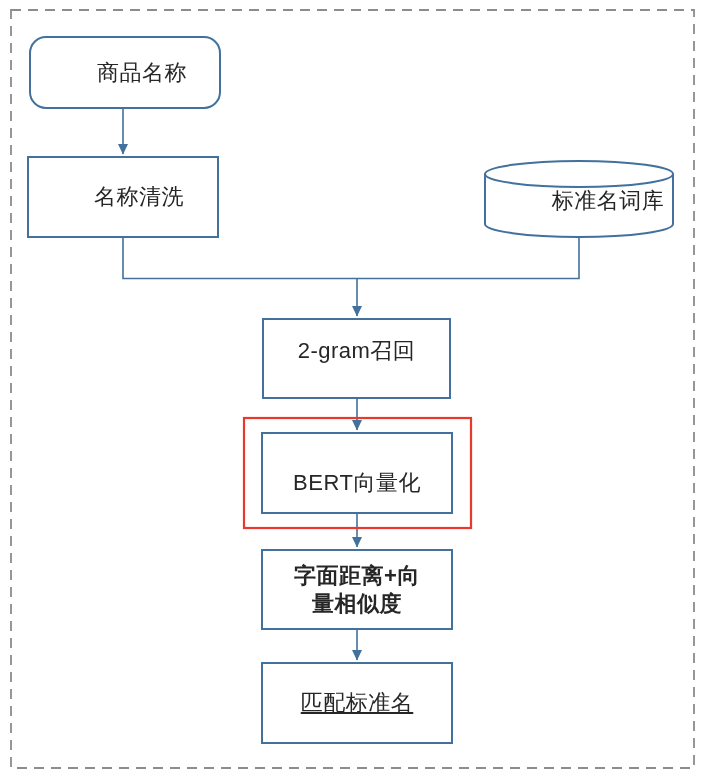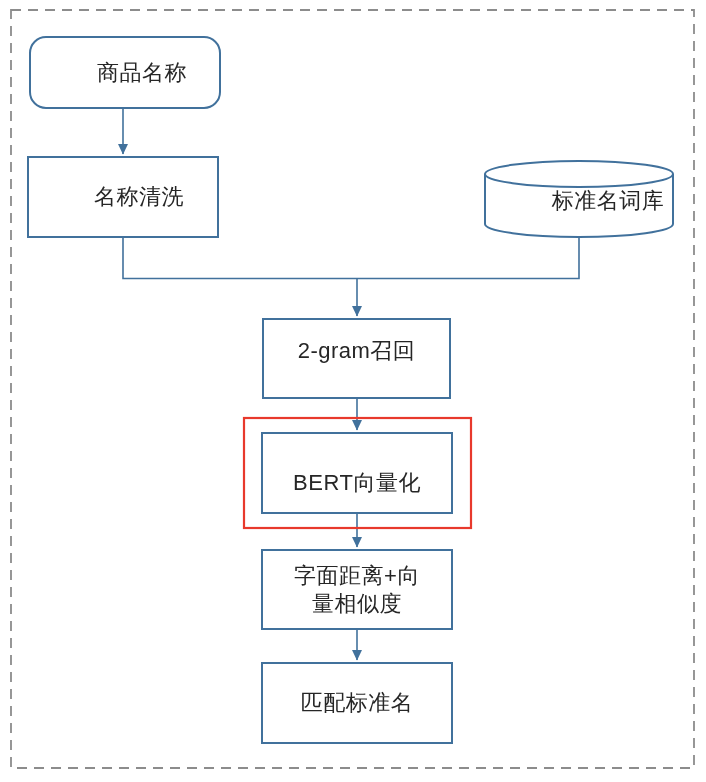--- a/index.html
+++ b/index.html
@@ -68,18 +68,18 @@
   <div class="node-label" style="left:30px; top:37px; width:224px; height:71px;">商品名称</div>
 
   <div class="node-label" style="left:44px; top:157px; width:190px; height:80px;">名称清洗</div>
 
   <div class="node-label" style="left:514px; top:172px; width:188px; height:58px;">标准名词库</div>
 
   <div class="node-label" style="left:263px; top:319px; width:187px; height:64px;">2-gram召回</div>
 
   <div class="node-label" style="left:262px; top:443px; width:190px; height:80px;">BERT向量化</div>
 
-  <div class="node-label" style="left:262px; top:550px; width:190px; height:79px;">字面距离+向
+  <div class="node-label" style="left:262px; top:550px; width:190px; height:79px;font-weight:bold;">字面距离+向
 量相似度</div>
 
-  <div class="node-label" style="left:262px; top:663px; width:190px; height:80px;">匹配标准名</div>
+  <div class="node-label" style="left:262px; top:663px; width:190px; height:80px;text-decoration:underline;">匹配标准名</div>
 
 </div>
 
 </body></html>

